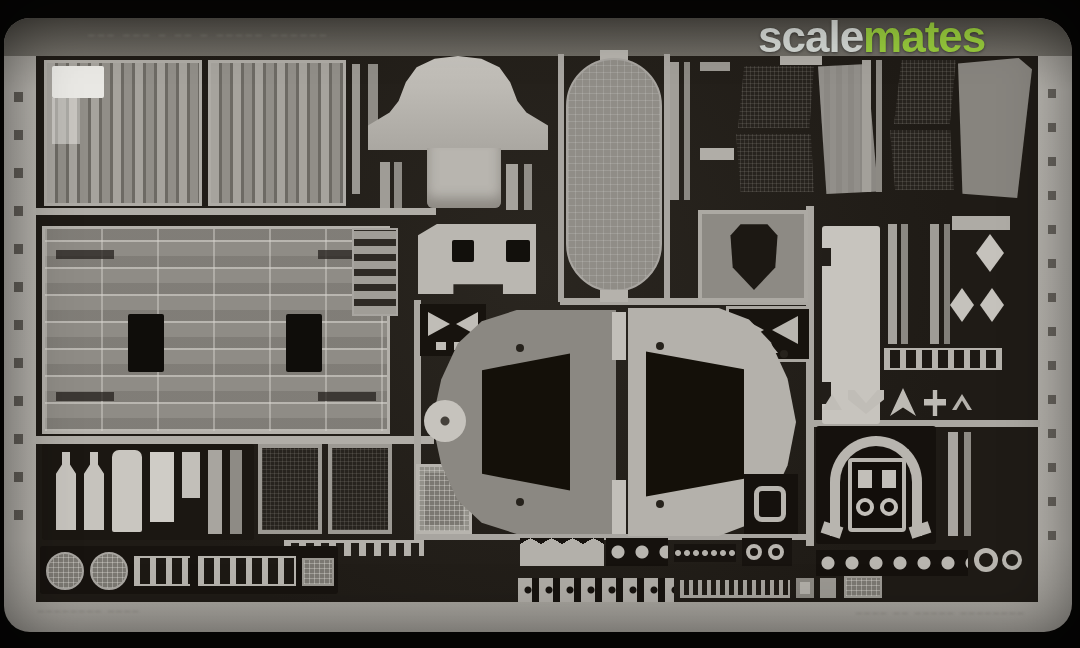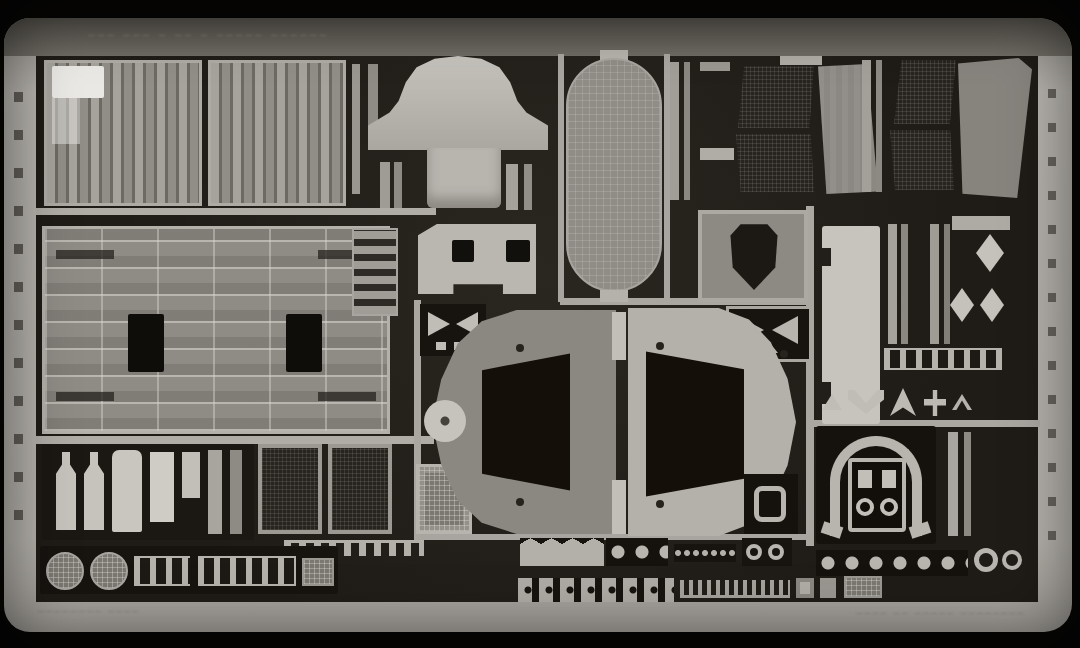--- a/index.html
+++ b/index.html
@@ -229,14 +229,17 @@
   <div class="p ring" style="left:768px;top:544px;width:16px;height:16px;border:4px solid #b8b5af;"></div>
   <div class="p dotrow24" style="left:816px;top:550px;width:152px;height:26px;"></div>
   <div class="p ring" style="left:974px;top:548px;width:24px;height:24px;border:5px solid #b8b5af;"></div>
   <div class="p ring" style="left:1002px;top:550px;width:20px;height:20px;border:4px solid #b8b5af;"></div>
   <div class="p linkrow" style="left:518px;top:578px;width:156px;height:24px;"></div>
   <div class="p comb-fine" style="left:680px;top:580px;width:110px;height:18px;"></div>
   <div class="p" style="left:796px;top:578px;width:18px;height:20px;background:#b0ada7;box-shadow:inset 0 0 0 4px #8a8781;"></div>
   <div class="p" style="left:820px;top:578px;width:16px;height:20px;background:#9a9791;"></div>
   <div class="p mesh-gray" style="left:844px;top:576px;width:38px;height:22px;border:2px solid #9a9791;"></div>
 
+  <div class="p wm" style="left:758px;top:12px;">
+    <span style="color:#d2d6d2;">scale</span><span style="color:#96c93c;">mates</span>
+  </div>
 
 </div>
 
 </body></html>

